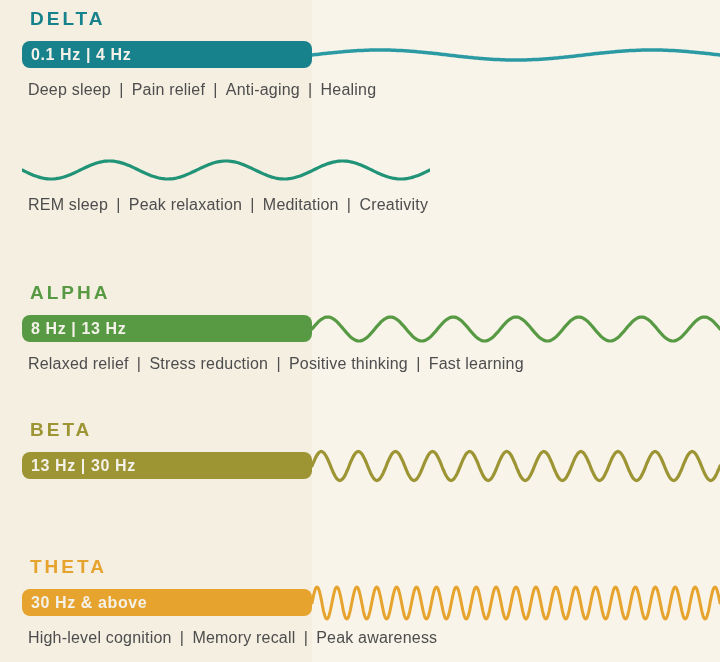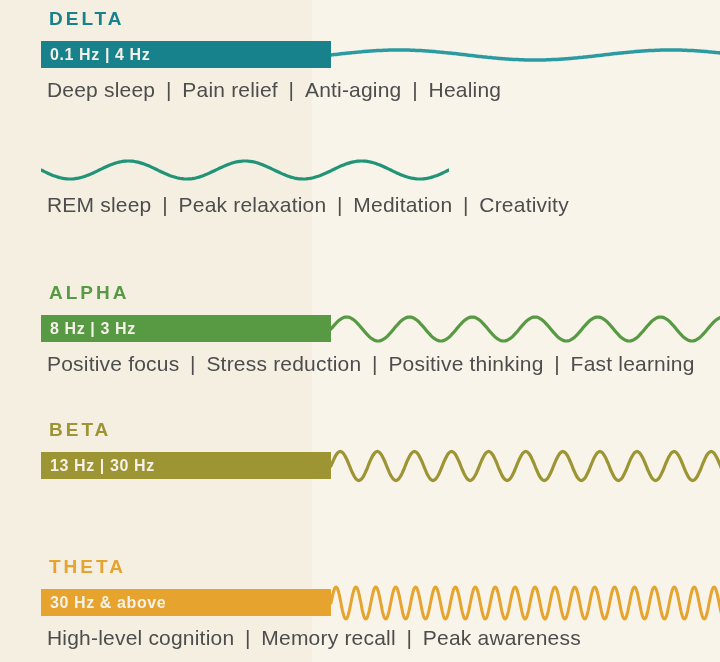--- a/index.html
+++ b/index.html
@@ -19,21 +19,20 @@
     left: 312px; top: 0;
     width: 408px; height: 662px;
     background: rgba(253, 250, 244, 0.45);
     z-index: 0;
   }
   .bands { position: relative; z-index: 1; }
   .band {
     height: 137px;
     padding-top: 8px;
     box-sizing: border-box;
-    padding-left: 19px;
   }
   .band-title {
     margin: 0 0 0 30px;
     height: 22px;
     line-height: 22px;
     font-size: 19px;
     font-weight: bold;
     letter-spacing: 3px;
     color: var(--band-color);
   }
@@ -45,37 +44,38 @@
   }
   .freq-bar {
     width: 290px;
     height: 27px;
     flex: none;
     background: var(--band-color);
     display: flex;
     align-items: center;
     padding-left: 9px;
     box-sizing: border-box;
+    border-radius: 8px;
   }
   .freq-label {
     color: #f4f1e9;
     font-size: 16px;
     font-weight: bold;
     letter-spacing: 0.6px;
     white-space: nowrap;
   }
   .wave-svg {
     width: 408px;
     height: 46px;
     flex: none;
     display: block;
   }
   .band-desc {
     margin: 12px 0 0 28px;
-    font-size: 21px;
+    font-size: 16px;
     line-height: 20px;
     color: #4d4d4d;
     letter-spacing: 0.2px;
     white-space: nowrap;
   }
 </style>
 </head>
 <body>
 
 <div id="canvas">
@@ -102,27 +102,27 @@
             <path d="M0.0 23.0L1.7 23.8L3.4 24.6L5.1 25.4L6.8 26.2L8.5 27.0L10.2 27.7L11.9 28.4L13.6 29.0L15.3 29.6L17.0 30.1L18.7 30.6L20.4 31.0L22.1 31.4L23.8 31.6L25.5 31.8L27.2 32.0L28.9 32.0L30.6 32.0L32.3 31.9L34.0 31.7L35.7 31.4L37.4 31.1L39.1 30.7L40.8 30.3L42.5 29.8L44.2 29.2L45.9 28.6L47.6 27.9L49.3 27.2L51.0 26.4L52.7 25.7L54.4 24.9L56.1 24.1L57.8 23.2L59.5 22.4L61.2 21.6L62.9 20.8L64.6 20.0L66.3 19.2L68.0 18.5L69.7 17.8L71.4 17.2L73.1 16.6L74.8 16.0L76.5 15.5L78.2 15.1L79.9 14.7L81.6 14.4L83.3 14.2L85.0 14.1L86.7 14.0L88.4 14.0L90.1 14.1L91.8 14.2L93.5 14.5L95.2 14.8L96.9 15.1L98.6 15.6L100.3 16.1L102.0 16.6L103.7 17.2L105.4 17.9L107.1 18.6L108.8 19.3L110.5 20.1L112.2 20.9L113.9 21.7L115.6 22.5L117.3 23.4L119.0 24.2L120.7 25.0L122.4 25.8L124.1 26.6L125.8 27.3L127.5 28.0L129.2 28.7L130.9 29.3L132.6 29.8L134.3 30.3L136.0 30.8L137.7 31.2L139.4 31.5L141.1 31.7L142.8 31.9L144.5 32.0L146.2 32.0L147.9 31.9L149.6 31.8L151.3 31.6L153.0 31.3L154.7 31.0L156.4 30.5L158.1 30.1L159.8 29.5L161.5 28.9L163.2 28.3L164.9 27.6L166.6 26.9L168.3 26.1L170.0 25.3L171.7 24.5L173.4 23.7L175.1 22.9L176.8 22.1L178.5 21.2L180.2 20.4L181.9 19.7L183.6 18.9L185.3 18.2L187.0 17.5L188.7 16.9L190.4 16.3L192.1 15.8L193.8 15.3L195.5 14.9L197.2 14.6L198.9 14.3L200.6 14.2L202.3 14.0L204.0 14.0L205.7 14.0L207.4 14.2L209.1 14.3L210.8 14.6L212.5 14.9L214.2 15.3L215.9 15.8L217.6 16.3L219.3 16.9L221.0 17.5L222.7 18.2L224.4 18.9L226.1 19.7L227.8 20.4L229.5 21.2L231.2 22.1L232.9 22.9L234.6 23.7L236.3 24.5L238.0 25.3L239.7 26.1L241.4 26.9L243.1 27.6L244.8 28.3L246.5 28.9L248.2 29.5L249.9 30.1L251.6 30.5L253.3 31.0L255.0 31.3L256.7 31.6L258.4 31.8L260.1 31.9L261.8 32.0L263.5 32.0L265.2 31.9L266.9 31.7L268.6 31.5L270.3 31.2L272.0 30.8L273.7 30.3L275.4 29.8L277.1 29.3L278.8 28.7L280.5 28.0L282.2 27.3L283.9 26.6L285.6 25.8L287.3 25.0L289.0 24.2L290.7 23.4L292.4 22.5L294.1 21.7L295.8 20.9L297.5 20.1L299.2 19.3L300.9 18.6L302.6 17.9L304.3 17.2L306.0 16.6L307.7 16.1L309.4 15.6L311.1 15.1L312.8 14.8L314.5 14.5L316.2 14.2L317.9 14.1L319.6 14.0L321.3 14.0L323.0 14.1L324.7 14.2L326.4 14.4L328.1 14.7L329.8 15.1L331.5 15.5L333.2 16.0L334.9 16.6L336.6 17.2L338.3 17.8L340.0 18.5L341.7 19.2L343.4 20.0L345.1 20.8L346.8 21.6L348.5 22.4L350.2 23.2L351.9 24.1L353.6 24.9L355.3 25.7L357.0 26.4L358.7 27.2L360.4 27.9L362.1 28.6L363.8 29.2L365.5 29.8L367.2 30.3L368.9 30.7L370.6 31.1L372.3 31.4L374.0 31.7L375.7 31.9L377.4 32.0L379.1 32.0L380.8 32.0L382.5 31.8L384.2 31.6L385.9 31.4L387.6 31.0L389.3 30.6L391.0 30.1L392.7 29.6L394.4 29.0L396.1 28.4L397.8 27.7L399.5 27.0L401.2 26.2L402.9 25.4L404.6 24.6L406.3 23.8L408.0 23.0" fill="none" stroke="#219377" stroke-width="3.2" stroke-linecap="round"></path>
           </svg>
       </div>
       <p class="band-desc">REM sleep | Peak relaxation | Meditation | Creativity</p>
     </section>
 
     <section class="band" style="--band-color: #579a43;">
       <h2 class="band-title">ALPHA</h2>
       <div class="band-row">
         <div class="freq-bar">
-          <span class="freq-label">8 Hz | 3 Hz</span>
+          <span class="freq-label">8 Hz | 13 Hz</span>
         </div>
         <svg class="wave-svg" xmlns="http://www.w3.org/2000/svg" viewBox="0 0 408 46">
             <path d="M0.0 23.0L1.6 21.1L3.1 19.3L4.7 17.6L6.3 15.9L7.8 14.5L9.4 13.3L11.0 12.3L12.6 11.6L14.1 11.1L15.7 11.0L17.3 11.1L18.8 11.6L20.4 12.3L22.0 13.3L23.5 14.5L25.1 15.9L26.7 17.6L28.2 19.3L29.8 21.1L31.4 23.0L33.0 24.9L34.5 26.7L36.1 28.4L37.7 30.1L39.2 31.5L40.8 32.7L42.4 33.7L43.9 34.4L45.5 34.9L47.1 35.0L48.6 34.9L50.2 34.4L51.8 33.7L53.4 32.7L54.9 31.5L56.5 30.1L58.1 28.4L59.6 26.7L61.2 24.9L62.8 23.0L64.3 21.1L65.9 19.3L67.5 17.6L69.0 15.9L70.6 14.5L72.2 13.3L73.8 12.3L75.3 11.6L76.9 11.1L78.5 11.0L80.0 11.1L81.6 11.6L83.2 12.3L84.7 13.3L86.3 14.5L87.9 15.9L89.4 17.6L91.0 19.3L92.6 21.1L94.2 23.0L95.7 24.9L97.3 26.7L98.9 28.4L100.4 30.1L102.0 31.5L103.6 32.7L105.1 33.7L106.7 34.4L108.3 34.9L109.8 35.0L111.4 34.9L113.0 34.4L114.6 33.7L116.1 32.7L117.7 31.5L119.3 30.1L120.8 28.4L122.4 26.7L124.0 24.9L125.5 23.0L127.1 21.1L128.7 19.3L130.2 17.6L131.8 15.9L133.4 14.5L135.0 13.3L136.5 12.3L138.1 11.6L139.7 11.1L141.2 11.0L142.8 11.1L144.4 11.6L145.9 12.3L147.5 13.3L149.1 14.5L150.6 15.9L152.2 17.6L153.8 19.3L155.4 21.1L156.9 23.0L158.5 24.9L160.1 26.7L161.6 28.4L163.2 30.1L164.8 31.5L166.3 32.7L167.9 33.7L169.5 34.4L171.0 34.9L172.6 35.0L174.2 34.9L175.8 34.4L177.3 33.7L178.9 32.7L180.5 31.5L182.0 30.1L183.6 28.4L185.2 26.7L186.7 24.9L188.3 23.0L189.9 21.1L191.4 19.3L193.0 17.6L194.6 15.9L196.2 14.5L197.7 13.3L199.3 12.3L200.9 11.6L202.4 11.1L204.0 11.0L205.6 11.1L207.1 11.6L208.7 12.3L210.3 13.3L211.8 14.5L213.4 15.9L215.0 17.6L216.6 19.3L218.1 21.1L219.7 23.0L221.3 24.9L222.8 26.7L224.4 28.4L226.0 30.1L227.5 31.5L229.1 32.7L230.7 33.7L232.2 34.4L233.8 34.9L235.4 35.0L237.0 34.9L238.5 34.4L240.1 33.7L241.7 32.7L243.2 31.5L244.8 30.1L246.4 28.4L247.9 26.7L249.5 24.9L251.1 23.0L252.6 21.1L254.2 19.3L255.8 17.6L257.4 15.9L258.9 14.5L260.5 13.3L262.1 12.3L263.6 11.6L265.2 11.1L266.8 11.0L268.3 11.1L269.9 11.6L271.5 12.3L273.0 13.3L274.6 14.5L276.2 15.9L277.8 17.6L279.3 19.3L280.9 21.1L282.5 23.0L284.0 24.9L285.6 26.7L287.2 28.4L288.7 30.1L290.3 31.5L291.9 32.7L293.4 33.7L295.0 34.4L296.6 34.9L298.2 35.0L299.7 34.9L301.3 34.4L302.9 33.7L304.4 32.7L306.0 31.5L307.6 30.1L309.1 28.4L310.7 26.7L312.3 24.9L313.8 23.0L315.4 21.1L317.0 19.3L318.6 17.6L320.1 15.9L321.7 14.5L323.3 13.3L324.8 12.3L326.4 11.6L328.0 11.1L329.5 11.0L331.1 11.1L332.7 11.6L334.2 12.3L335.8 13.3L337.4 14.5L339.0 15.9L340.5 17.6L342.1 19.3L343.7 21.1L345.2 23.0L346.8 24.9L348.4 26.7L349.9 28.4L351.5 30.1L353.1 31.5L354.6 32.7L356.2 33.7L357.8 34.4L359.4 34.9L360.9 35.0L362.5 34.9L364.1 34.4L365.6 33.7L367.2 32.7L368.8 31.5L370.3 30.1L371.9 28.4L373.5 26.7L375.0 24.9L376.6 23.0L378.2 21.1L379.8 19.3L381.3 17.6L382.9 15.9L384.5 14.5L386.0 13.3L387.6 12.3L389.2 11.6L390.7 11.1L392.3 11.0L393.9 11.1L395.4 11.6L397.0 12.3L398.6 13.3L400.2 14.5L401.7 15.9L403.3 17.6L404.9 19.3L406.4 21.1L408.0 23.0" fill="none" stroke="#579a43" stroke-width="3.2" stroke-linecap="round"></path>
           </svg>
       </div>
-      <p class="band-desc">Positive focus | Stress reduction | Positive thinking | Fast learning</p>
+      <p class="band-desc">Relaxed relief | Stress reduction | Positive thinking | Fast learning</p>
     </section>
 
     <section class="band" style="--band-color: #9d9434;">
       <h2 class="band-title">BETA</h2>
       <div class="band-row">
         <div class="freq-bar">
           <span class="freq-label">13 Hz | 30 Hz</span>
         </div>
         <svg class="wave-svg" xmlns="http://www.w3.org/2000/svg" viewBox="0 0 408 46">
             <path d="M0.0 23.0L0.9 20.7L1.9 18.5L2.8 16.4L3.7 14.5L4.6 12.7L5.6 11.3L6.5 10.1L7.4 9.2L8.3 8.7L9.3 8.5L10.2 8.7L11.1 9.2L12.1 10.1L13.0 11.3L13.9 12.7L14.8 14.5L15.8 16.4L16.7 18.5L17.6 20.7L18.5 23.0L19.5 25.3L20.4 27.5L21.3 29.6L22.3 31.5L23.2 33.3L24.1 34.7L25.0 35.9L26.0 36.8L26.9 37.3L27.8 37.5L28.7 37.3L29.7 36.8L30.6 35.9L31.5 34.7L32.5 33.3L33.4 31.5L34.3 29.6L35.2 27.5L36.2 25.3L37.1 23.0L38.0 20.7L38.9 18.5L39.9 16.4L40.8 14.5L41.7 12.7L42.7 11.3L43.6 10.1L44.5 9.2L45.4 8.7L46.4 8.5L47.3 8.7L48.2 9.2L49.1 10.1L50.1 11.3L51.0 12.7L51.9 14.5L52.9 16.4L53.8 18.5L54.7 20.7L55.6 23.0L56.6 25.3L57.5 27.5L58.4 29.6L59.3 31.5L60.3 33.3L61.2 34.7L62.1 35.9L63.1 36.8L64.0 37.3L64.9 37.5L65.8 37.3L66.8 36.8L67.7 35.9L68.6 34.7L69.5 33.3L70.5 31.5L71.4 29.6L72.3 27.5L73.3 25.3L74.2 23.0L75.1 20.7L76.0 18.5L77.0 16.4L77.9 14.5L78.8 12.7L79.7 11.3L80.7 10.1L81.6 9.2L82.5 8.7L83.5 8.5L84.4 8.7L85.3 9.2L86.2 10.1L87.2 11.3L88.1 12.7L89.0 14.5L89.9 16.4L90.9 18.5L91.8 20.7L92.7 23.0L93.7 25.3L94.6 27.5L95.5 29.6L96.4 31.5L97.4 33.3L98.3 34.7L99.2 35.9L100.1 36.8L101.1 37.3L102.0 37.5L102.9 37.3L103.9 36.8L104.8 35.9L105.7 34.7L106.6 33.3L107.6 31.5L108.5 29.6L109.4 27.5L110.3 25.3L111.3 23.0L112.2 20.7L113.1 18.5L114.1 16.4L115.0 14.5L115.9 12.7L116.8 11.3L117.8 10.1L118.7 9.2L119.6 8.7L120.5 8.5L121.5 8.7L122.4 9.2L123.3 10.1L124.3 11.3L125.2 12.7L126.1 14.5L127.0 16.4L128.0 18.5L128.9 20.7L129.8 23.0L130.7 25.3L131.7 27.5L132.6 29.6L133.5 31.5L134.5 33.3L135.4 34.7L136.3 35.9L137.2 36.8L138.2 37.3L139.1 37.5L140.0 37.3L140.9 36.8L141.9 35.9L142.8 34.7L143.7 33.3L144.7 31.5L145.6 29.6L146.5 27.5L147.4 25.3L148.4 23.0L149.3 20.7L150.2 18.5L151.1 16.4L152.1 14.5L153.0 12.7L153.9 11.3L154.9 10.1L155.8 9.2L156.7 8.7L157.6 8.5L158.6 8.7L159.5 9.2L160.4 10.1L161.3 11.3L162.3 12.7L163.2 14.5L164.1 16.4L165.1 18.5L166.0 20.7L166.9 23.0L167.8 25.3L168.8 27.5L169.7 29.6L170.6 31.5L171.5 33.3L172.5 34.7L173.4 35.9L174.3 36.8L175.3 37.3L176.2 37.5L177.1 37.3L178.0 36.8L179.0 35.9L179.9 34.7L180.8 33.3L181.7 31.5L182.7 29.6L183.6 27.5L184.5 25.3L185.5 23.0L186.4 20.7L187.3 18.5L188.2 16.4L189.2 14.5L190.1 12.7L191.0 11.3L191.9 10.1L192.9 9.2L193.8 8.7L194.7 8.5L195.7 8.7L196.6 9.2L197.5 10.1L198.4 11.3L199.4 12.7L200.3 14.5L201.2 16.4L202.1 18.5L203.1 20.7L204.0 23.0L204.9 25.3L205.9 27.5L206.8 29.6L207.7 31.5L208.6 33.3L209.6 34.7L210.5 35.9L211.4 36.8L212.3 37.3L213.3 37.5L214.2 37.3L215.1 36.8L216.1 35.9L217.0 34.7L217.9 33.3L218.8 31.5L219.8 29.6L220.7 27.5L221.6 25.3L222.5 23.0L223.5 20.7L224.4 18.5L225.3 16.4L226.3 14.5L227.2 12.7L228.1 11.3L229.0 10.1L230.0 9.2L230.9 8.7L231.8 8.5L232.7 8.7L233.7 9.2L234.6 10.1L235.5 11.3L236.5 12.7L237.4 14.5L238.3 16.4L239.2 18.5L240.2 20.7L241.1 23.0L242.0 25.3L242.9 27.5L243.9 29.6L244.8 31.5L245.7 33.3L246.7 34.7L247.6 35.9L248.5 36.8L249.4 37.3L250.4 37.5L251.3 37.3L252.2 36.8L253.1 35.9L254.1 34.7L255.0 33.3L255.9 31.5L256.9 29.6L257.8 27.5L258.7 25.3L259.6 23.0L260.6 20.7L261.5 18.5L262.4 16.4L263.3 14.5L264.3 12.7L265.2 11.3L266.1 10.1L267.1 9.2L268.0 8.7L268.9 8.5L269.8 8.7L270.8 9.2L271.7 10.1L272.6 11.3L273.5 12.7L274.5 14.5L275.4 16.4L276.3 18.5L277.3 20.7L278.2 23.0L279.1 25.3L280.0 27.5L281.0 29.6L281.9 31.5L282.8 33.3L283.7 34.7L284.7 35.9L285.6 36.8L286.5 37.3L287.5 37.5L288.4 37.3L289.3 36.8L290.2 35.9L291.2 34.7L292.1 33.3L293.0 31.5L293.9 29.6L294.9 27.5L295.8 25.3L296.7 23.0L297.7 20.7L298.6 18.5L299.5 16.4L300.4 14.5L301.4 12.7L302.3 11.3L303.2 10.1L304.1 9.2L305.1 8.7L306.0 8.5L306.9 8.7L307.9 9.2L308.8 10.1L309.7 11.3L310.6 12.7L311.6 14.5L312.5 16.4L313.4 18.5L314.3 20.7L315.3 23.0L316.2 25.3L317.1 27.5L318.1 29.6L319.0 31.5L319.9 33.3L320.8 34.7L321.8 35.9L322.7 36.8L323.6 37.3L324.5 37.5L325.5 37.3L326.4 36.8L327.3 35.9L328.3 34.7L329.2 33.3L330.1 31.5L331.0 29.6L332.0 27.5L332.9 25.3L333.8 23.0L334.7 20.7L335.7 18.5L336.6 16.4L337.5 14.5L338.5 12.7L339.4 11.3L340.3 10.1L341.2 9.2L342.2 8.7L343.1 8.5L344.0 8.7L344.9 9.2L345.9 10.1L346.8 11.3L347.7 12.7L348.7 14.5L349.6 16.4L350.5 18.5L351.4 20.7L352.4 23.0L353.3 25.3L354.2 27.5L355.1 29.6L356.1 31.5L357.0 33.3L357.9 34.7L358.9 35.9L359.8 36.8L360.7 37.3L361.6 37.5L362.6 37.3L363.5 36.8L364.4 35.9L365.3 34.7L366.3 33.3L367.2 31.5L368.1 29.6L369.1 27.5L370.0 25.3L370.9 23.0L371.8 20.7L372.8 18.5L373.7 16.4L374.6 14.5L375.5 12.7L376.5 11.3L377.4 10.1L378.3 9.2L379.3 8.7L380.2 8.5L381.1 8.7L382.0 9.2L383.0 10.1L383.9 11.3L384.8 12.7L385.7 14.5L386.7 16.4L387.6 18.5L388.5 20.7L389.5 23.0L390.4 25.3L391.3 27.5L392.2 29.6L393.2 31.5L394.1 33.3L395.0 34.7L395.9 35.9L396.9 36.8L397.8 37.3L398.7 37.5L399.7 37.3L400.6 36.8L401.5 35.9L402.4 34.7L403.4 33.3L404.3 31.5L405.2 29.6L406.1 27.5L407.1 25.3L408.0 23.0" fill="none" stroke="#9d9434" stroke-width="3.2" stroke-linecap="round"></path>

